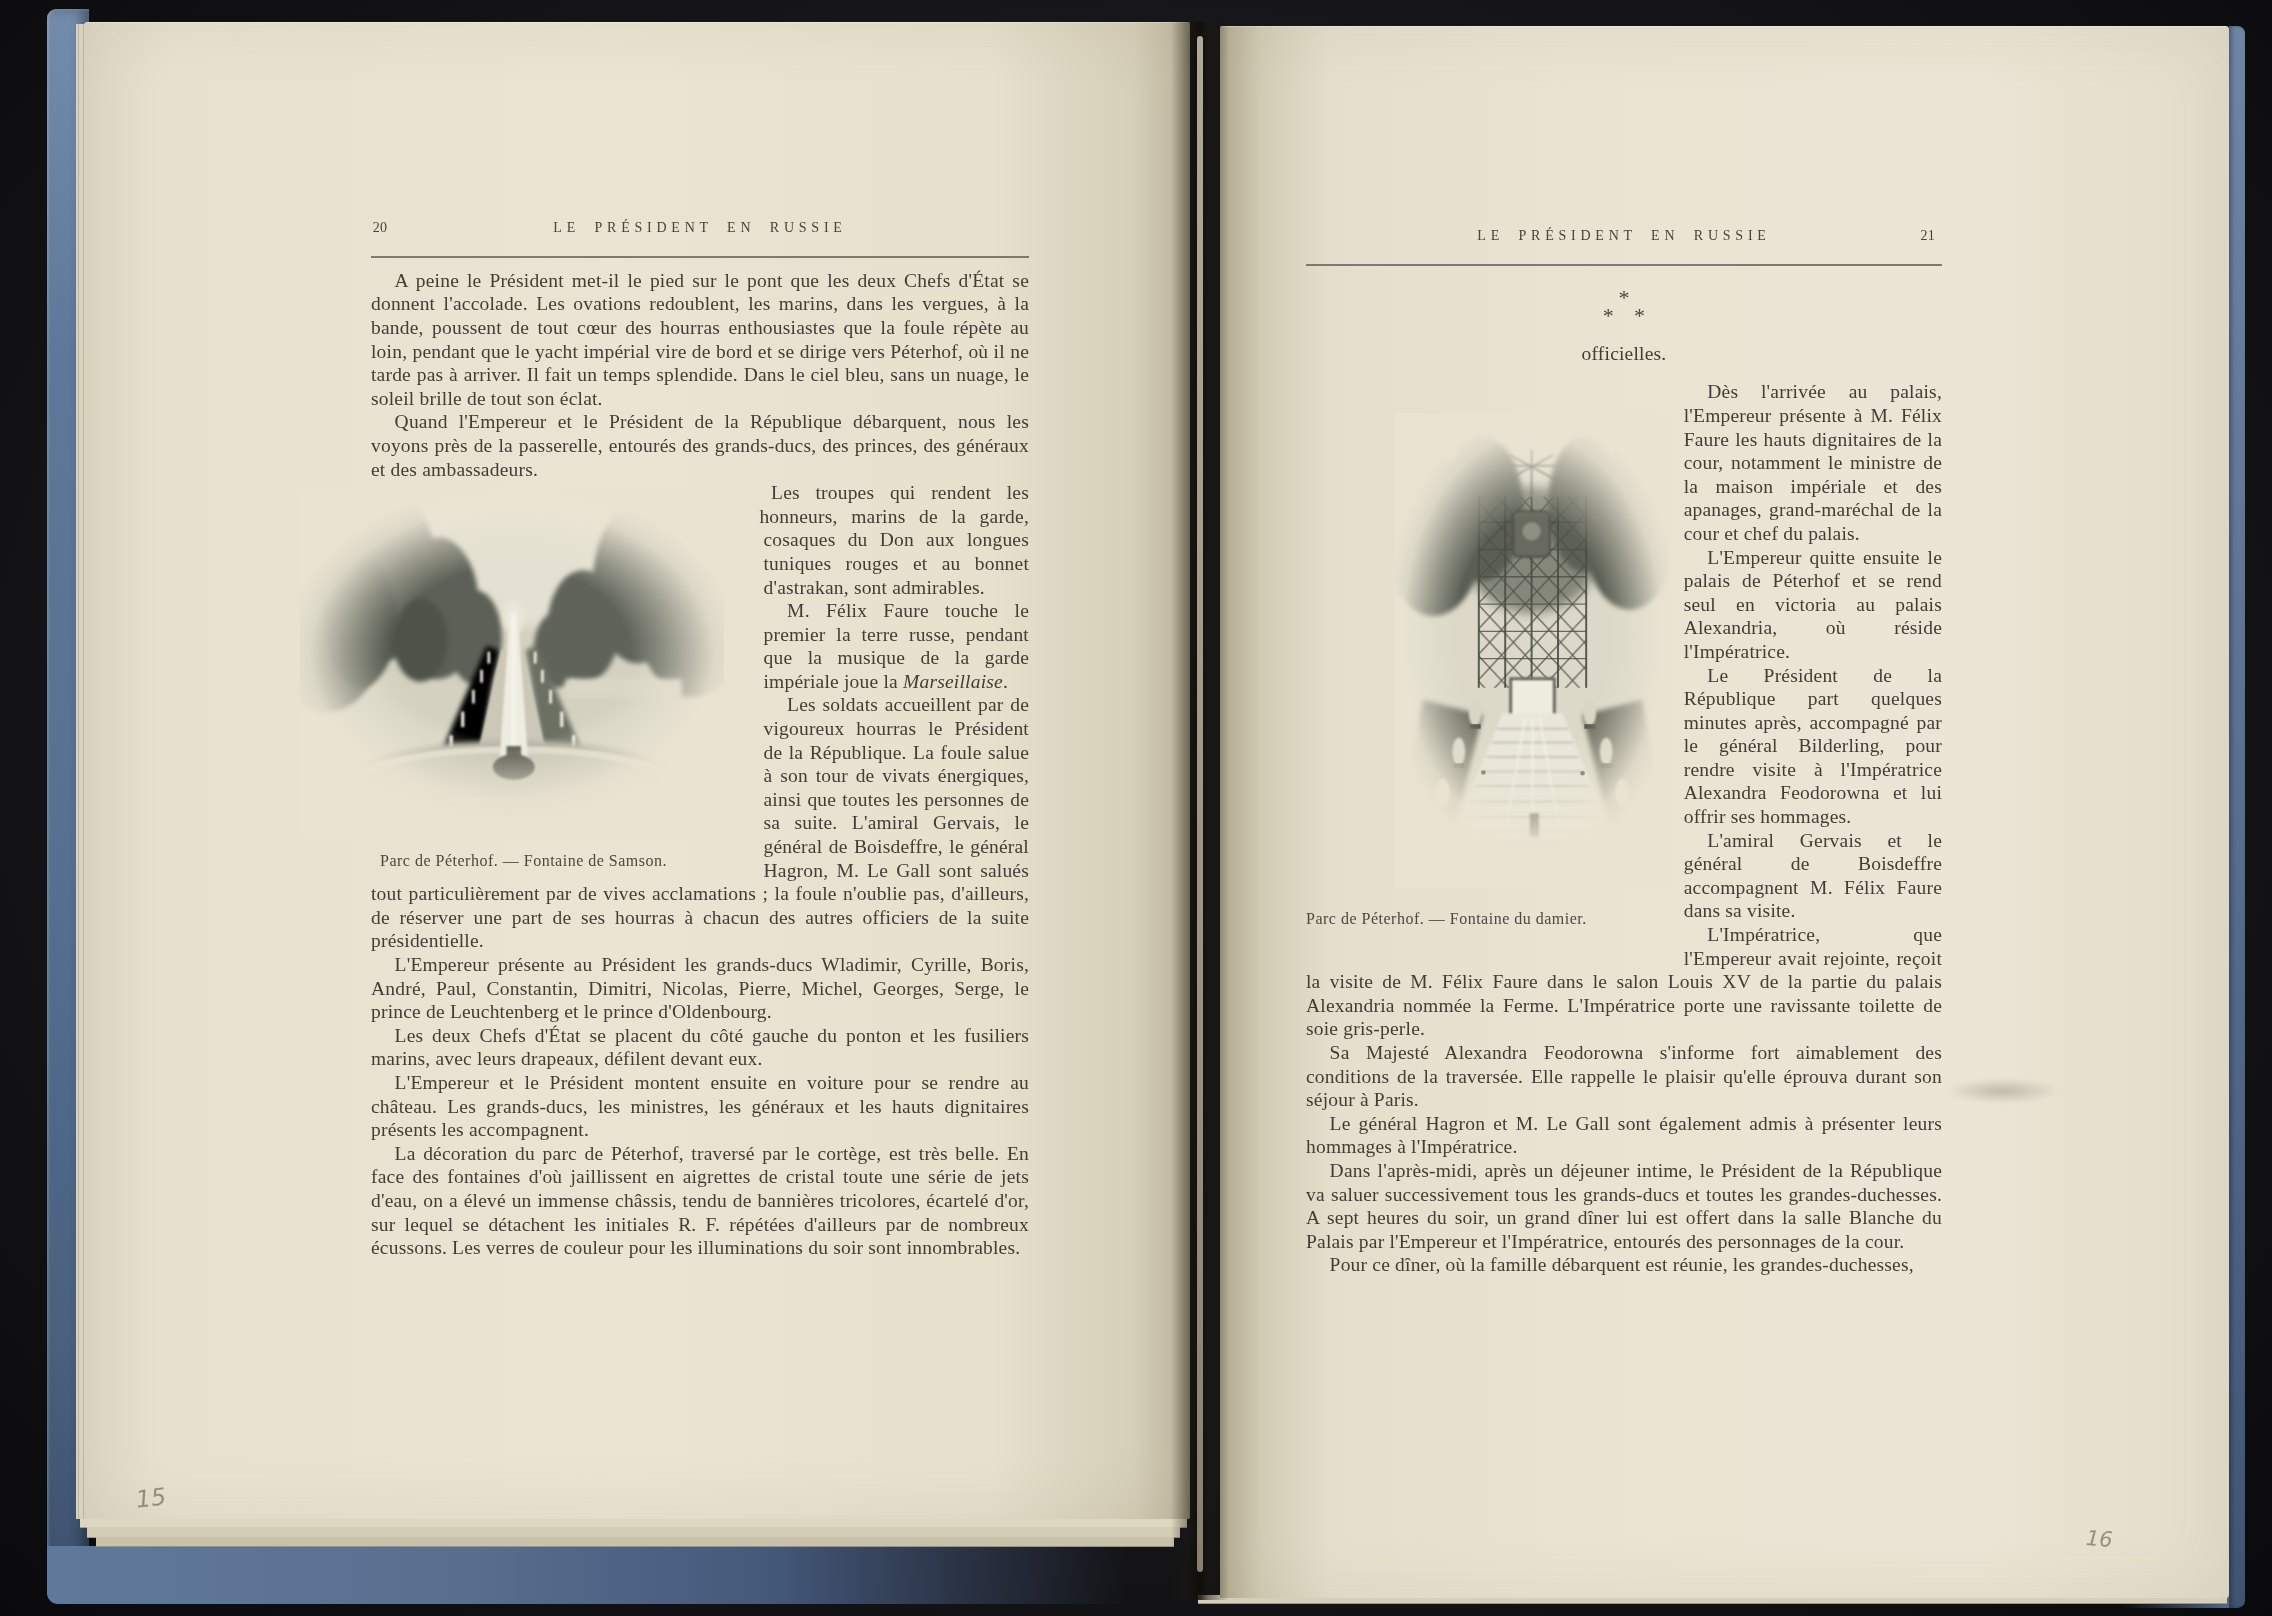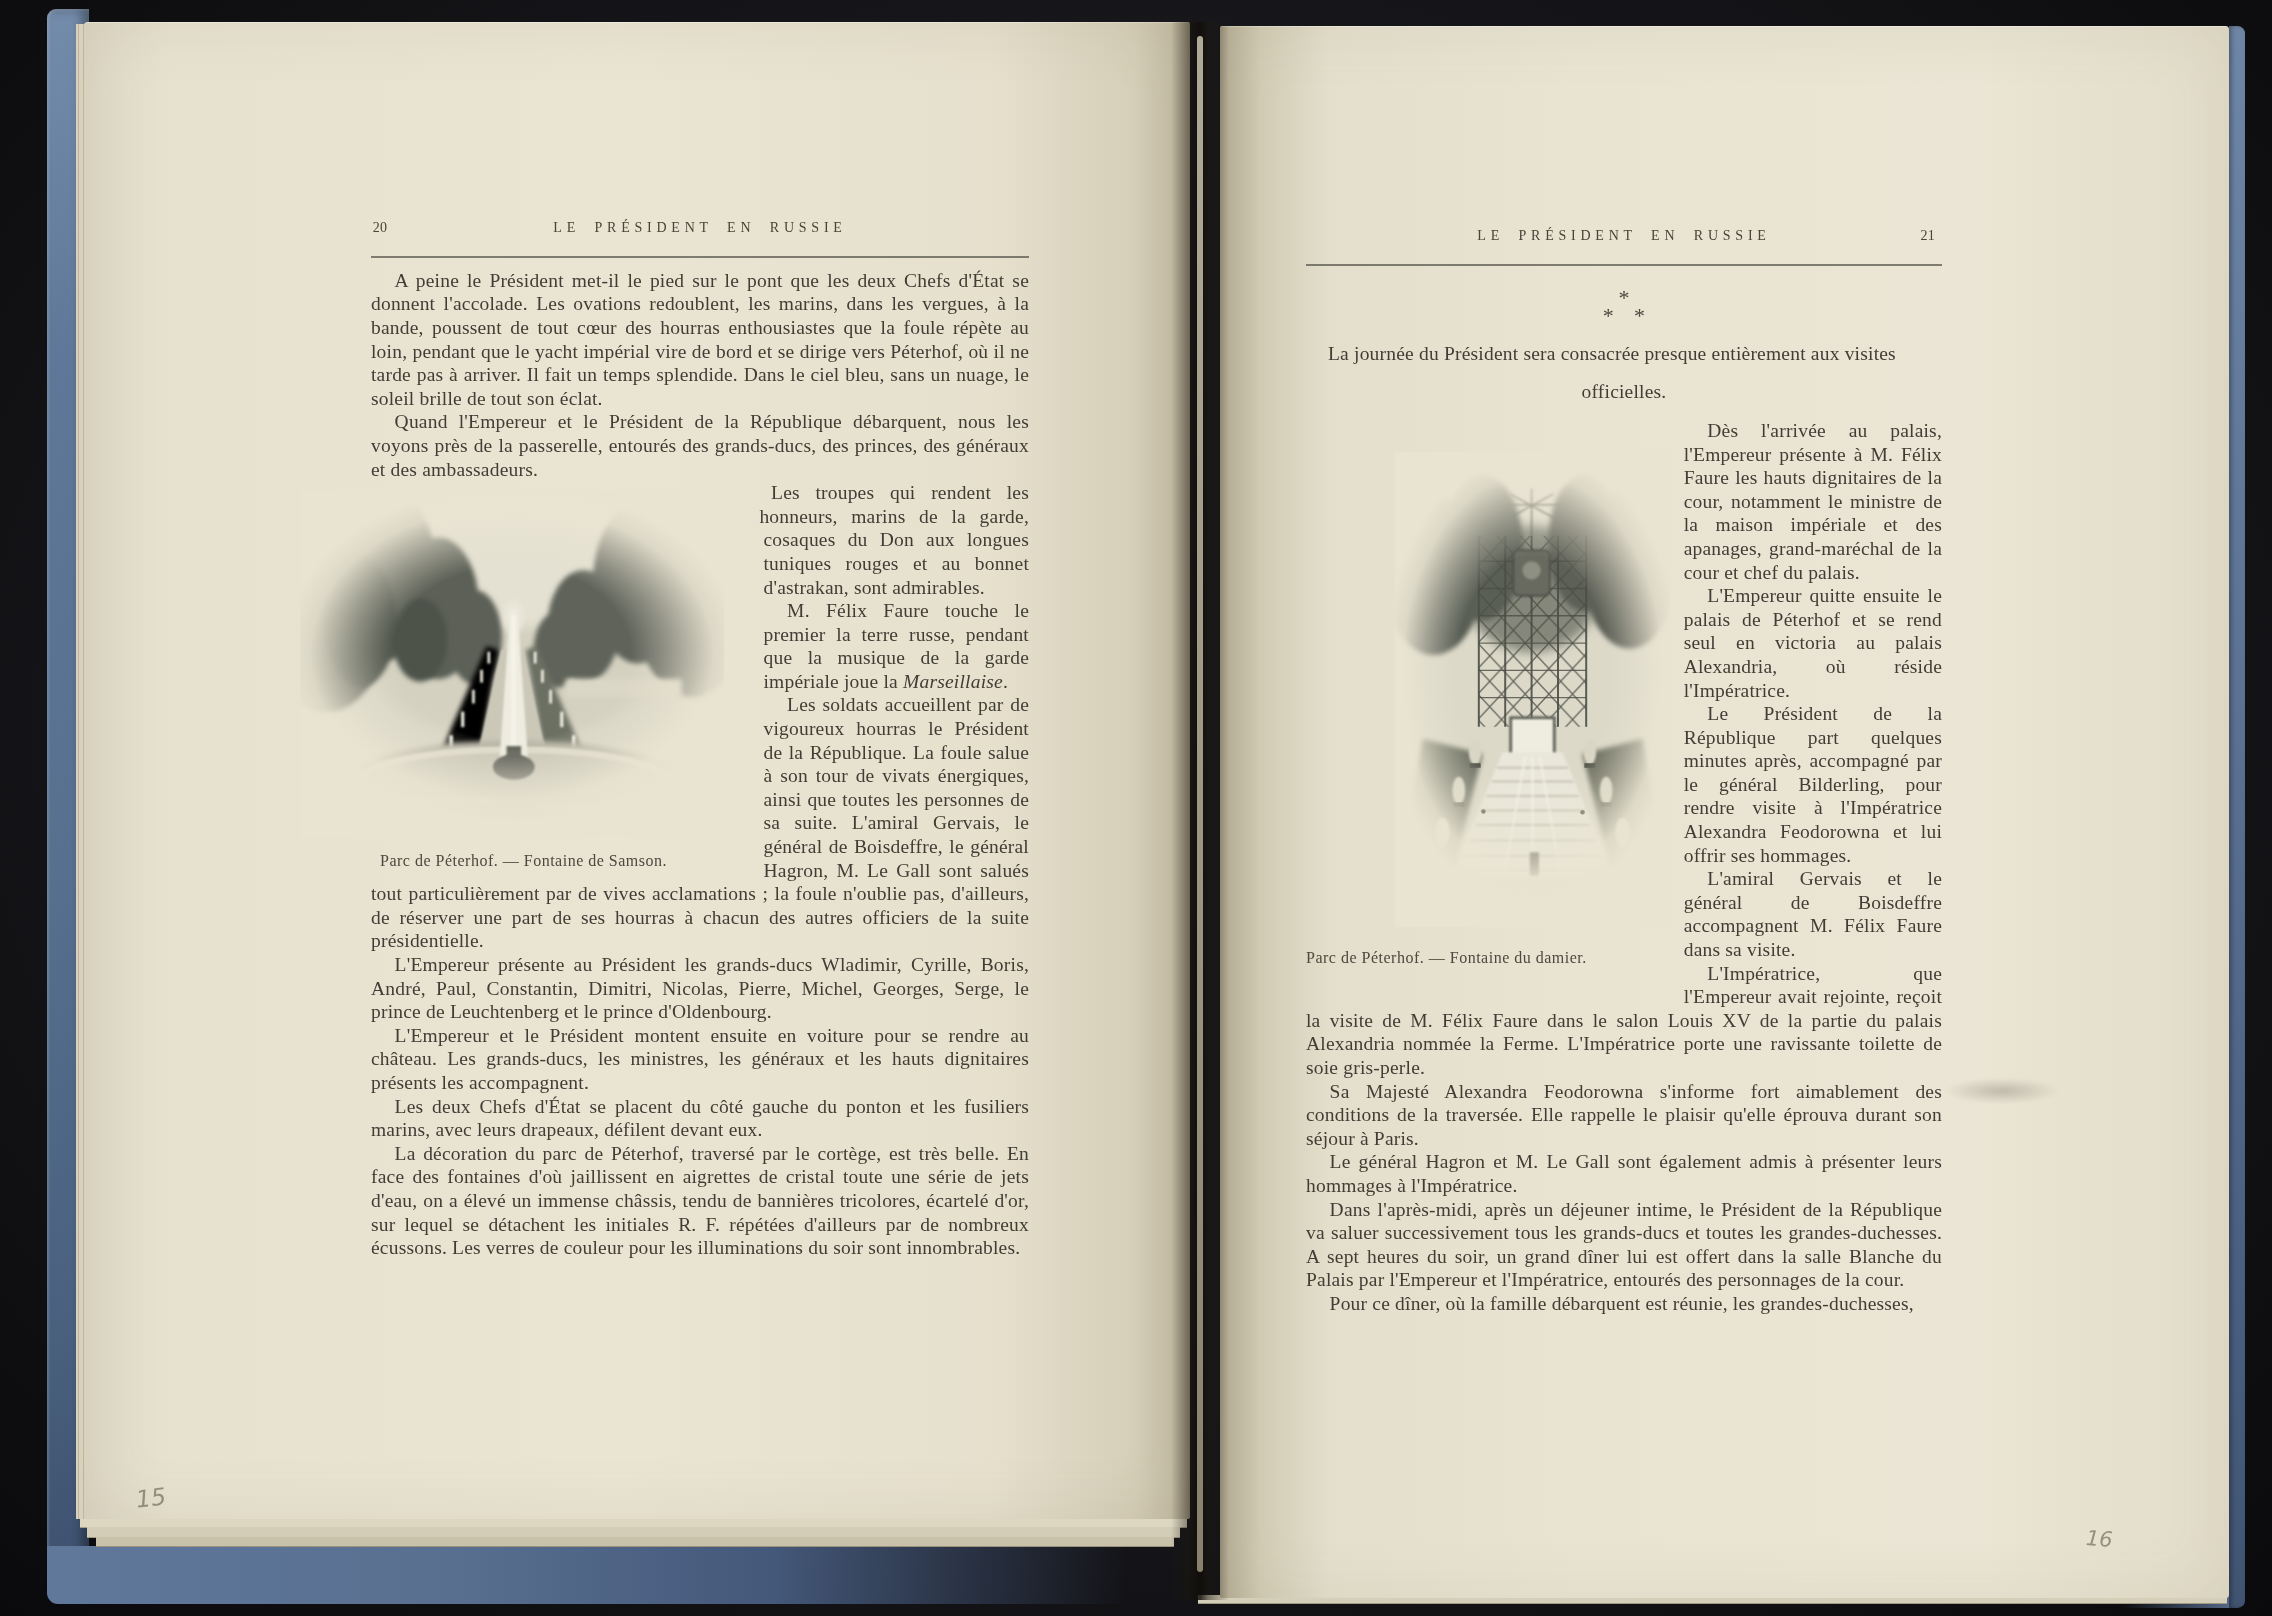--- a/index.html
+++ b/index.html
@@ -172,38 +172,37 @@
         </svg>
         <div class="vig"></div>
       </div>
       <div class="caption" id="caption-left">Parc de Péterhof. — Fontaine de Samson.</div>
     </div>
 
     <p class="bodyp">Les troupes qui rendent les honneurs, marins de la garde, cosaques du Don aux longues tuniques rouges et au bonnet d'astrakan, sont admirables.</p>
     <p class="bodyp"><span>M. Félix Faure touche le premier la terre russe, pendant que la musique de la garde impériale joue la </span><span class="ital">Marseillaise</span><span>.</span></p>
     <p class="bodyp">Les soldats accueillent par de vigoureux hourras le Président de la République. La foule salue à son tour de vivats énergiques, ainsi que toutes les personnes de sa suite. L'amiral Gervais, le général de Boisdeffre, le général Hagron, M. Le Gall sont salués tout particulièrement par de vives acclamations ; la foule n'oublie pas, d'ailleurs, de réserver une part de ses hourras à chacun des autres officiers de la suite présidentielle.</p>
     <p class="bodyp">L'Empereur présente au Président les grands-ducs Wladimir, Cyrille, Boris, André, Paul, Constantin, Dimitri, Nicolas, Pierre, Michel, Georges, Serge, le prince de Leuchtenberg et le prince d'Oldenbourg.</p>
+    <p class="bodyp">Les deux Chefs d'État se placent du côté gauche du ponton et les fusiliers marins, avec leurs drapeaux, défilent devant eux.</p>
     <p class="bodyp">L'Empereur et le Président montent ensuite en voiture pour se rendre au château. Les grands-ducs, les ministres, les généraux et les hauts dignitaires présents les accompagnent.</p>
-    <p class="bodyp">Les deux Chefs d'État se placent du côté gauche du ponton et les fusiliers marins, avec leurs drapeaux, défilent devant eux.</p>
     <p class="bodyp">La décoration du parc de Péterhof, traversé par le cortège, est très belle. En face des fontaines d'où jaillissent en aigrettes de cristal toute une série de jets d'eau, on a élevé un immense châssis, tendu de bannières tricolores, écartelé d'or, sur lequel se détachent les initiales R. F. répétées d'ailleurs par de nombreux écussons. Les verres de couleur pour les illuminations du soir sont innombrables.</p>
   </div>
 
   <div class="col" id="col-right">
     <div class="pagehead">
       <span class="runtitle">LE PRÉSIDENT EN RUSSIE</span>
       <span class="pageno r">21</span>
     </div>
     <div class="headrule"></div>
 
     <div class="asterism">
       <div>*</div>
       <div class="row2">* *</div>
     </div>
 
-    <p class="intro-l1">La journée du Président sera consacrée presque entièrement aux visites</p>
     <p class="intro-l2">officielles.</p>
 
     <div class="fig" id="fig-right">
       <div class="photo" id="photo2">
         <svg width="275" height="475" viewBox="0 0 302 522">
           <defs>
             <filter id="rb6" x="-40%" y="-40%" width="180%" height="180%">
                 <feGaussianBlur stdDeviation="6"></feGaussianBlur>
               </filter>
             <filter id="rb3" x="-40%" y="-40%" width="180%" height="180%">

